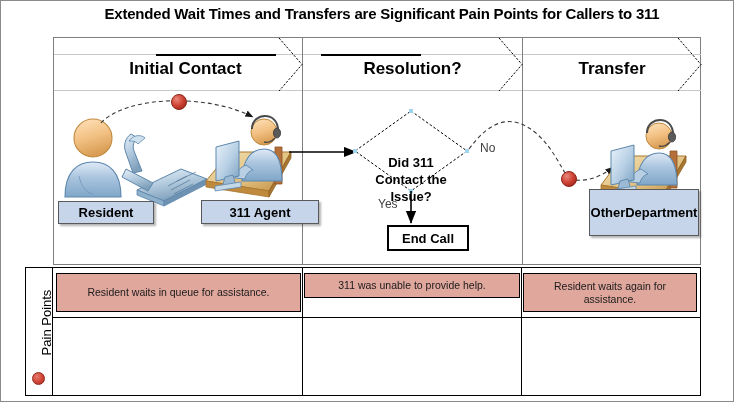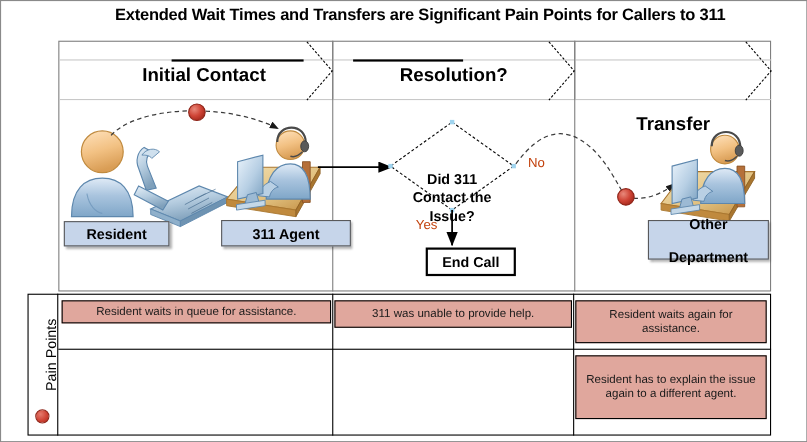--- a/index.html
+++ b/index.html
@@ -35,21 +35,21 @@
     border-left:1px solid #7f7f7f;
   }
   .lane-div.d1{left:301px;}
   .lane-div.d2{left:521px;}
   .chev-label{
     position:absolute;top:55px;height:26px;line-height:26px;
     font-size:17px;font-weight:bold;color:#000;text-align:center;
   }
   .chev-c1{left:60px;width:249px;}
   .chev-c2{left:302px;width:219px;}
-  .chev-c3{left:522px;width:178px;margin-top:44px;}
+  .chev-c3{left:522px;width:178px;}
   .chev-sep{
     position:absolute;top:37px;height:53px;width:0;
     border-left:1px solid #7f7f7f;
   }
   .hairline{
     position:absolute;height:0;border-top:1px solid #c8c8c8;
   }
   .blackrule{
     position:absolute;height:0;border-top:2px solid #000;
   }
@@ -62,39 +62,39 @@
     background:#c6d5ea;
     border:1px solid #59595b;
     box-shadow:2px 2px 2px rgba(0,0,0,0.30);
     font-size:13px;font-weight:bold;color:#000;
     display:flex;align-items:center;justify-content:center;
     text-align:center;line-height:15px;
     box-sizing:border-box;
   }
   #box-resident{left:57px;top:200px;width:96px;height:23px;}
   #box-agent{left:200px;top:199px;width:118px;height:24px;}
-  #box-other{left:588px;top:199px;width:110px;height:36px;flex-direction:column;}
+  #box-other{left:588px;top:188px;width:110px;height:47px;}
 
   
   #box-endcall{
     position:absolute;left:386px;top:224px;width:82px;height:26px;
     background:#fff;border:2px solid #000;
     font-size:13px;font-weight:bold;color:#000;
     display:flex;align-items:center;justify-content:center;
     box-sizing:border-box;
   }
   
   #diamond-text{
     position:absolute;left:362px;top:117px;width:96px;height:60px;
     font-size:13px;font-weight:bold;color:#000;text-align:center;
     line-height:17px;
     display:flex;align-items:center;justify-content:center;margin-top:31px;
   }
   .edge-label{
-    position:absolute;font-size:12px;color:#c2410c;
+    position:absolute;font-size:12px;color:#404040;
   }
   #label-no{left:479px;top:140px;}
   #label-yes{left:377px;top:196px;}
 
   
   .pp-frame{
     position:absolute;left:24px;top:266px;width:676px;height:129px;
     border:1px solid #000;box-sizing:border-box;
   }
   .pp-labelcol{
@@ -115,21 +115,21 @@
   }
   .pp-box{
     position:absolute;
     background:#e0a79d;
     border:1px solid #000;
     box-sizing:border-box;
     font-size:10.5px;color:#1a1a1a;
     display:flex;align-items:center;justify-content:center;
     text-align:center;line-height:13px;padding:2px 5px;
   }
-  #pp-1{left:55px;top:272px;width:245px;height:21px;}
+  #pp-1{left:55px;top:272px;width:245px;height:39px;}
   #pp-2{left:303px;top:272px;width:216px;height:25px;}
   #pp-3{left:522px;top:272px;width:174px;height:39px;}
   #pp-4{left:522px;top:322px;width:174px;height:58px;}
   .pp-rowdiv{
     position:absolute;left:52px;top:316px;width:648px;height:0;
     border-top:1px solid #000;
   }
   .pp-col-div{
     position:absolute;top:266px;width:0;height:129px;
     border-left:1px solid #000;
@@ -323,15 +323,14 @@
     <div class="pp-label-text">Pain Points</div>
     <div class="pp-dot"></div>
   </div>
   <div class="pp-col-div ppc1"></div>
   <div class="pp-col-div ppc2"></div>
   <div class="pp-rowdiv"></div>
 
   <div class="pp-box" id="pp-1">Resident waits in queue for assistance.</div>
   <div class="pp-box" id="pp-2">311 was unable to provide help.</div>
   <div class="pp-box" id="pp-3">Resident waits again for assistance.</div>
-  <div class="pp-box" id="pp-4">Resident has to explain the issue again to a different agent.</div>
 
 </div>
 
 </body></html>

